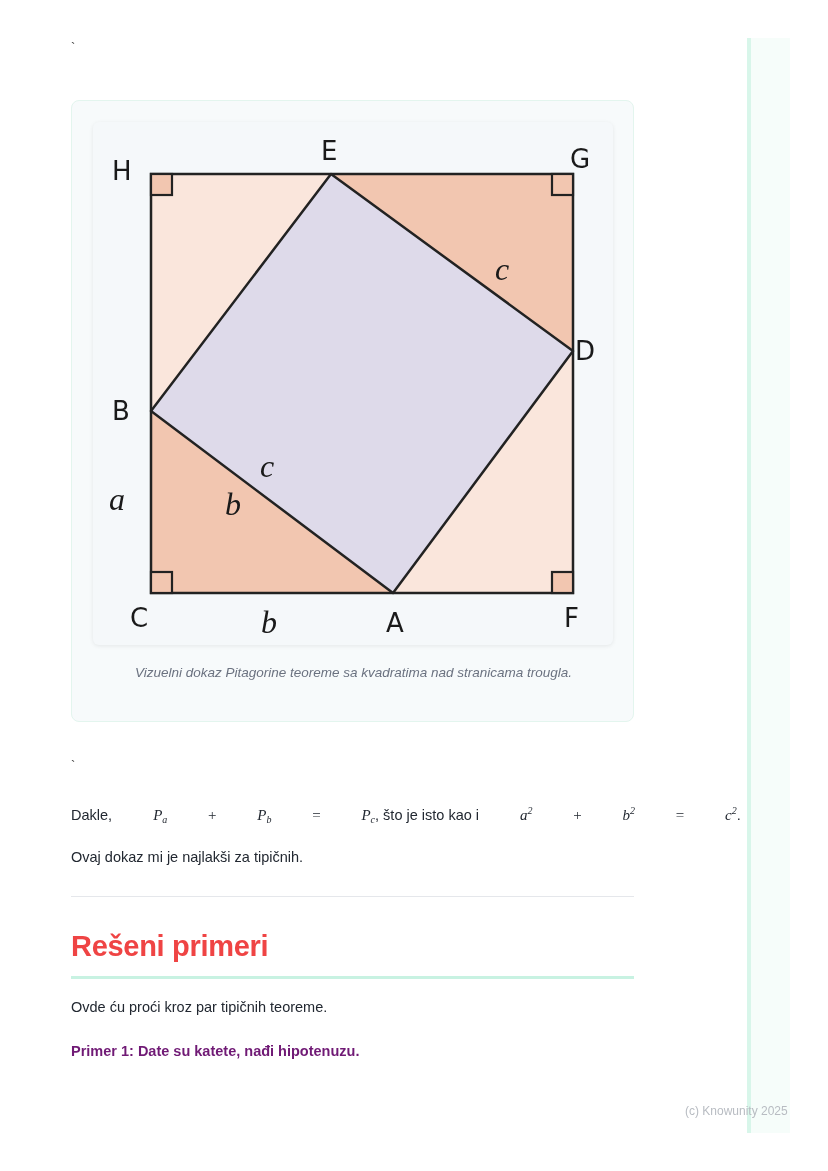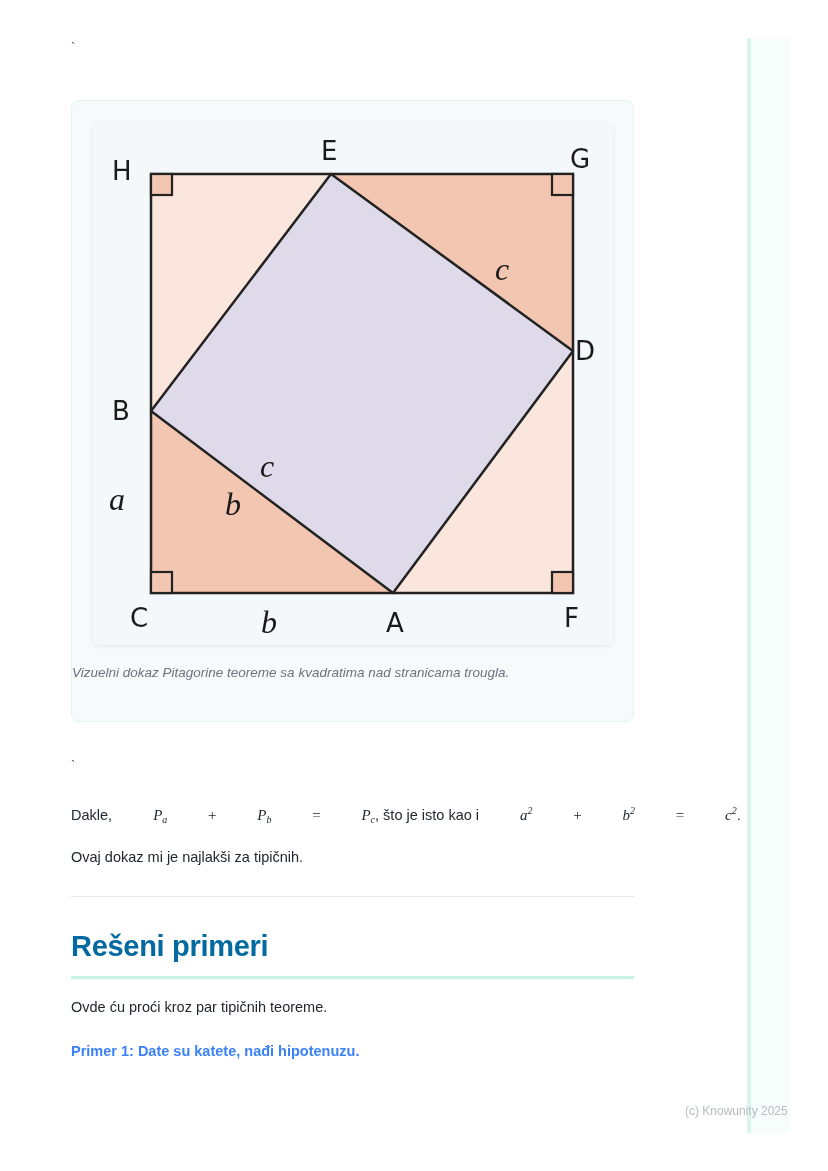--- a/index.html
+++ b/index.html
@@ -14,41 +14,41 @@
     position: absolute; left: 71px; top: 100px; width: 563px; height: 622px;
     background: #f7fafb; border: 1px solid #e3f5ee; border-radius: 8px;
   }
   .figure-card {
     position: absolute; left: 21px; top: 21px; width: 520px; height: 523px;
     background: #f5f8fa; border-radius: 6px;
     box-shadow: 0 1px 4px rgba(0,0,0,0.08);
   }
   .figure-card svg { position: absolute; left: 0; top: 0; }
   .figure-caption {
-    position: absolute; left: 0; top: 564px; width: 563px; 
+    position: absolute; left: 0; top: 564px; width: 563px; text-align: center;
     font-size: 13.5px; font-style: italic; color: #6b7280;
   }
 
   .para { position: absolute; left: 71px; font-size: 14.5px; color: #222831; white-space: nowrap; }
   .para .math { font-family: "Liberation Serif", "DejaVu Serif", serif; font-style: italic; font-size: 15px; margin-left: 37px; }
   .para .math sub { font-size: 10px; vertical-align: -3px; }
   .para .math sup { font-size: 10px; vertical-align: 6px; }
   .p1 { top: 805px; }
   .p2 { top: 849px; }
 
   .hr { position: absolute; left: 71px; top: 896px; width: 563px; height: 1px; background: #e5e7eb; }
 
   .section-title {
     position: absolute; left: 71px; top: 930px; font-size: 29px; font-weight: bold;
-    color: #0369a1; letter-spacing: -0.3px;
+    color: #ef4444; letter-spacing: -0.3px;
   }
   .section-rule { position: absolute; left: 71px; top: 976px; width: 563px; height: 3px; background: #c8f2e2; }
 
   .p3 { top: 999px; }
-  .p4 { top: 1043px; font-weight: bold; color: #3b82f6; }
+  .p4 { top: 1043px; font-weight: bold; color: #701a75; }
 
   .sidebar-strip {
     position: absolute; left: 747px; top: 38px; width: 43px; height: 1095px;
     background: #f6fdfa;
   }
   .sidebar-strip .edge { position: absolute; left: 0; top: 0; width: 4px; height: 100%; background: #d8f6ea; }
   .copyright {
     position: absolute; left: 685px; top: 1104px; font-size: 12px; color: #b8bcc2;
   }
 </style>

